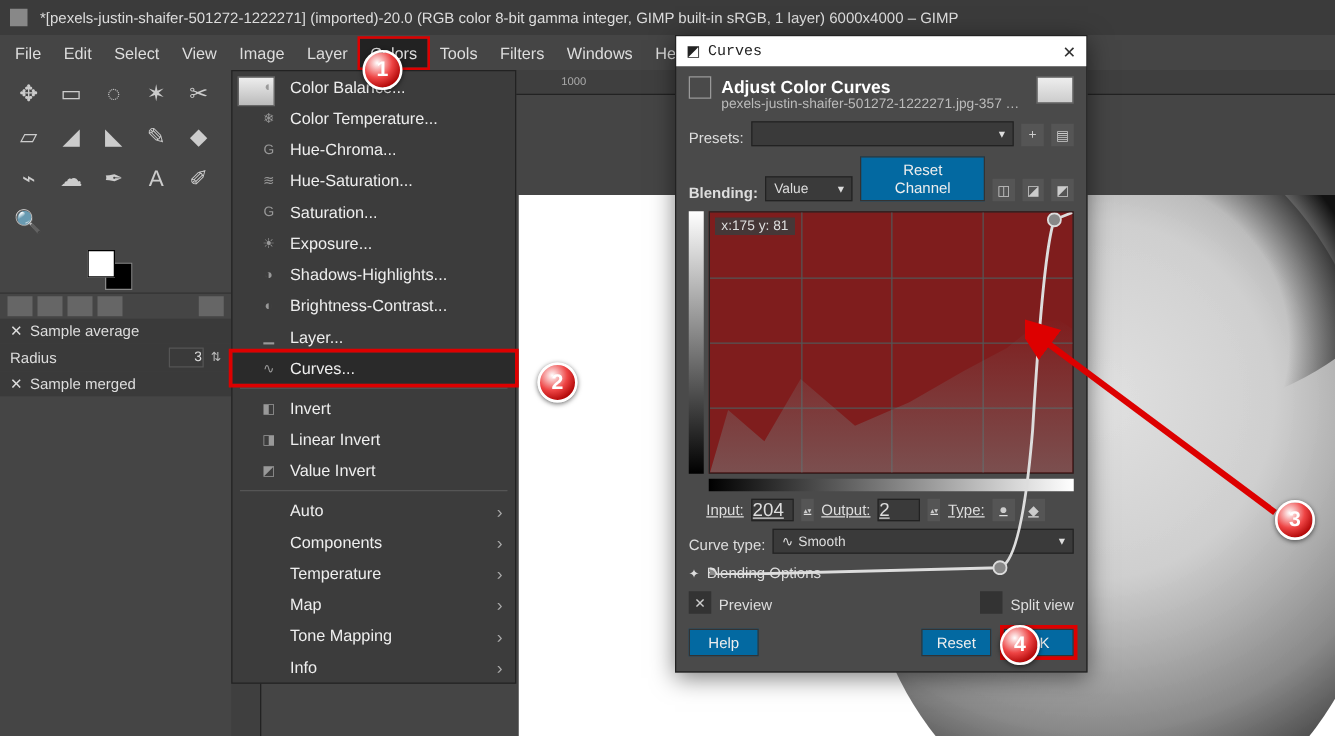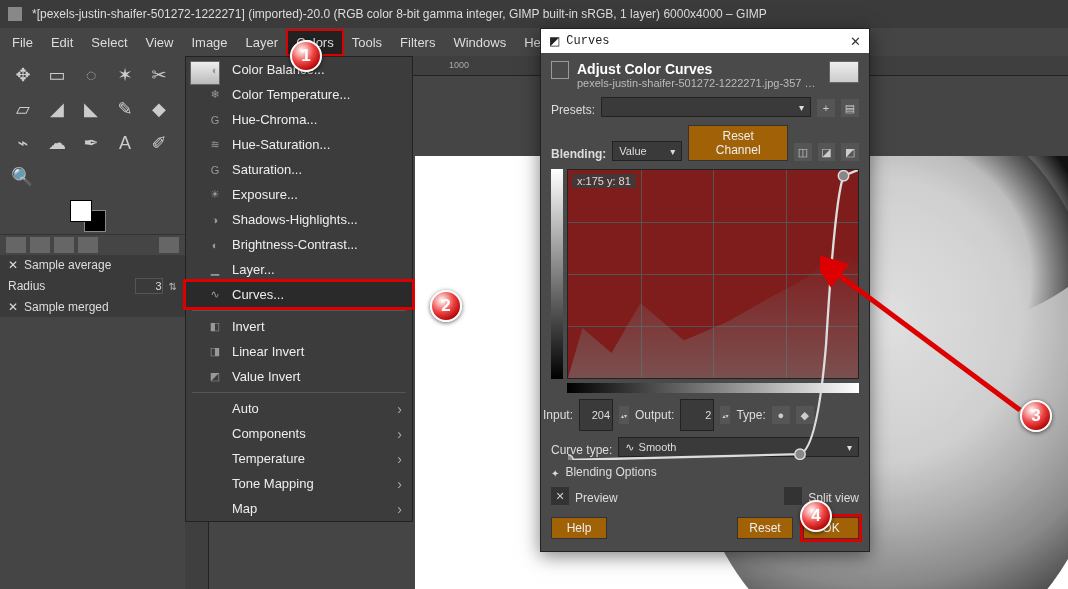--- a/index.html
+++ b/index.html
@@ -45,31 +45,31 @@
   .dlg-header .hicon { width: 18px; height: 18px; border: 1px solid #999; }
   .dlg-header .htxt { flex: 1; }
   .dlg-header .htitle { font-weight: 700; font-size: 14px; color: #fff; }
   .dlg-header .hsub { font-size: 11px; color: #bbb; white-space: nowrap; overflow: hidden; text-overflow: ellipsis; width: 240px; }
   .dlg-header .hthumb { width: 30px; height: 22px; background: linear-gradient(#eee,#ccc); border: 1px solid #666; }
   .dlg-row { display: flex; align-items: flex-end; gap: 6px; padding: 4px 10px; font-size: 12px; }
   .dlg-row label { color: #ddd; }
   .dlg-select { flex: 1; background: #3a3a3a; border: 1px solid #222; height: 20px; display: flex; align-items: center; justify-content: space-between; padding: 0 6px; font-size: 11px; color: #ddd; }
   .dlg-select .caret { font-size: 10px; }
   .ico-btn { width: 18px; height: 18px; background: #555; display: flex; align-items: center; justify-content: center; font-size: 11px; color: #ccc; }
-  .btn { background: #a16207; border: 1px solid #333; color: #eee; padding: 3px 10px; font-size: 12px; }
+  .btn { background: #0369a1; border: 1px solid #333; color: #eee; padding: 3px 10px; font-size: 12px; }
   .curves-box { margin: 4px 10px; display: flex; gap: 4px; }
   .grad-v { width: 12px; height: 210px; background: linear-gradient(#fff,#000); }
   .curves-graph { position: relative; flex: 1; height: 210px; background: #7f1d1d; border: 1px solid #222; }
   .grid-line { position: absolute; background: #555; }
   .histo { position: absolute; bottom: 0; left: 0; right: 0; height: 60%; background: linear-gradient(to top, rgba(120,120,120,.55), rgba(120,120,120,0)); clip-path: polygon(0% 100%, 5% 60%, 15% 80%, 25% 40%, 40% 70%, 55% 55%, 70% 35%, 82% 20%, 90% 5%, 96% 2%, 100% 8%, 100% 100%); }
   .curve-line { position: absolute; inset: 0; }
   .tooltip { position: absolute; top: 4px; left: 4px; background: rgba(60,60,60,.85); padding: 1px 5px; font-size: 11px; color: #ddd; }
   .grad-h { margin: 0 10px 4px 26px; height: 10px; background: linear-gradient(to right,#000,#fff); }
-  .io-row { display: flex; align-items: center; gap: 6px; padding: 2px 2px; font-size: 12px; }
-  .num-in { width: 34px; height: 32px; background: #3a3a3a; border: 1px solid #222; color: #ddd; font-size: 11px; text-align: right; padding-right: 2px; }
+  .io-row { display: flex; align-items: center; gap: 6px; padding: 2px 24px; font-size: 12px; text-decoration: underline; }
+  .num-in { width: 34px; height: 18px; background: #3a3a3a; border: 1px solid #222; color: #ddd; font-size: 15px; padding-right: 2px; }
   .spin { width: 10px; height: 18px; background: #555; display: flex; flex-direction: column; font-size: 6px; color: #ccc; align-items: center; justify-content: center; }
   .dlg-foot { display: flex; gap: 10px; padding: 8px 10px 12px 10px; align-items: center; }
   .dlg-foot .btn { flex: 0 0 auto; min-width: 56px; text-align: center; }
   .dlg-foot .spacer { flex: 1; }
   .dlg-foot .btn.ok { outline: 3px solid #d00; }
   .anno-circle { position: absolute; width: 32px; height: 32px; border-radius: 50%; background: radial-gradient(circle at 35% 30%, #fff, #e44 45%, #a00 80%); border: 2px solid #fff; display: flex; align-items: center; justify-content: center; font-size: 17px; font-weight: 700; color: #fff; z-index: 50; box-shadow: 0 1px 4px rgba(0,0,0,.6); }
   .arrow { position: absolute; z-index: 40; }
   .chev { font-size: 10px; color: #bbb; }
   .ruler-tick { position:absolute; top:4px; font-size:9px; color:#aaa; }
 </style>
@@ -219,24 +219,27 @@
     <div class="dd-item sub">
       <span>Auto</span>
     </div>
     <div class="dd-item sub">
       <span>Components</span>
     </div>
     <div class="dd-item sub">
       <span>Temperature</span>
     </div>
     <div class="dd-item sub">
+      <span>Map</span>
+    </div>
+    <div class="dd-item sub">
       <span>Tone Mapping</span>
     </div>
     <div class="dd-item sub">
-      <span>Map</span>
+      <span>Info</span>
     </div>
   </div>
 
 <div class="dialog">
   <div class="dlg-titlebar">
     <span>◩</span>
     <span class="t">Curves</span>
     <span class="close">✕</span>
   </div>
   <div class="dlg-header">

